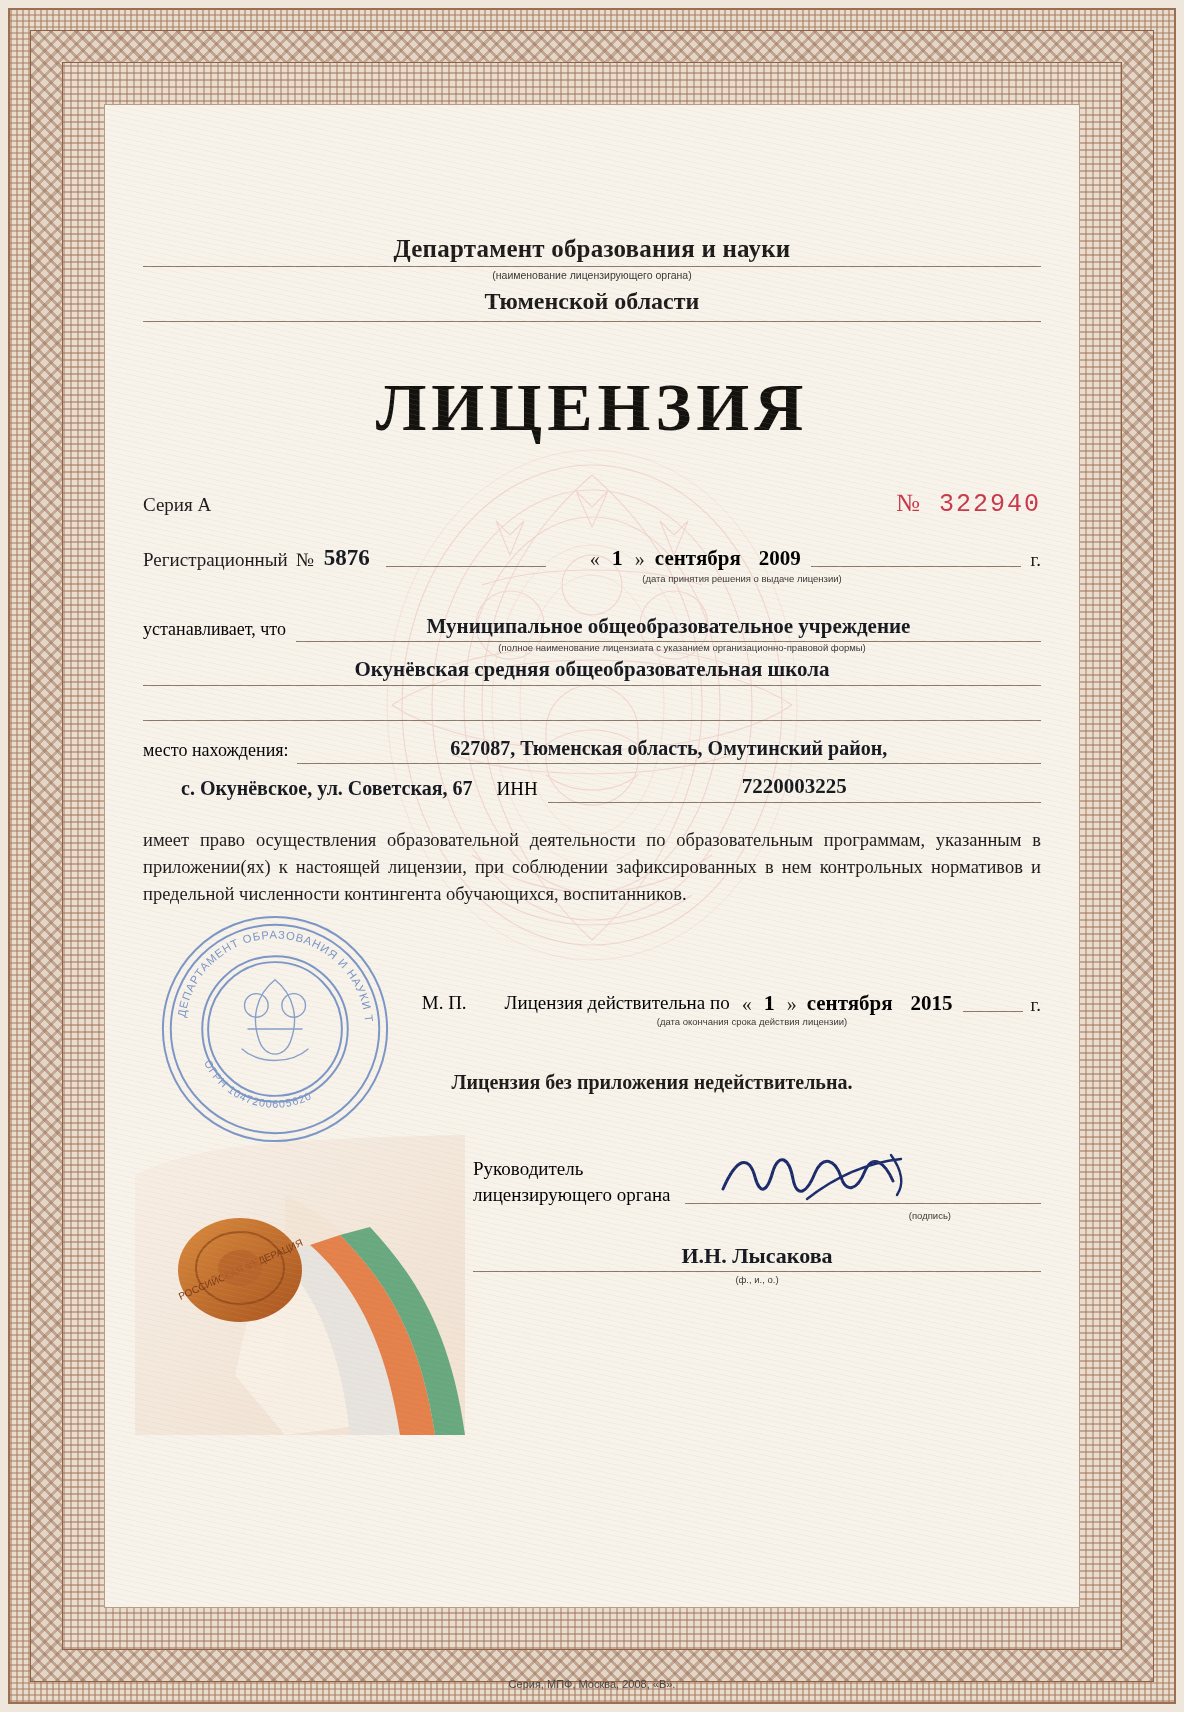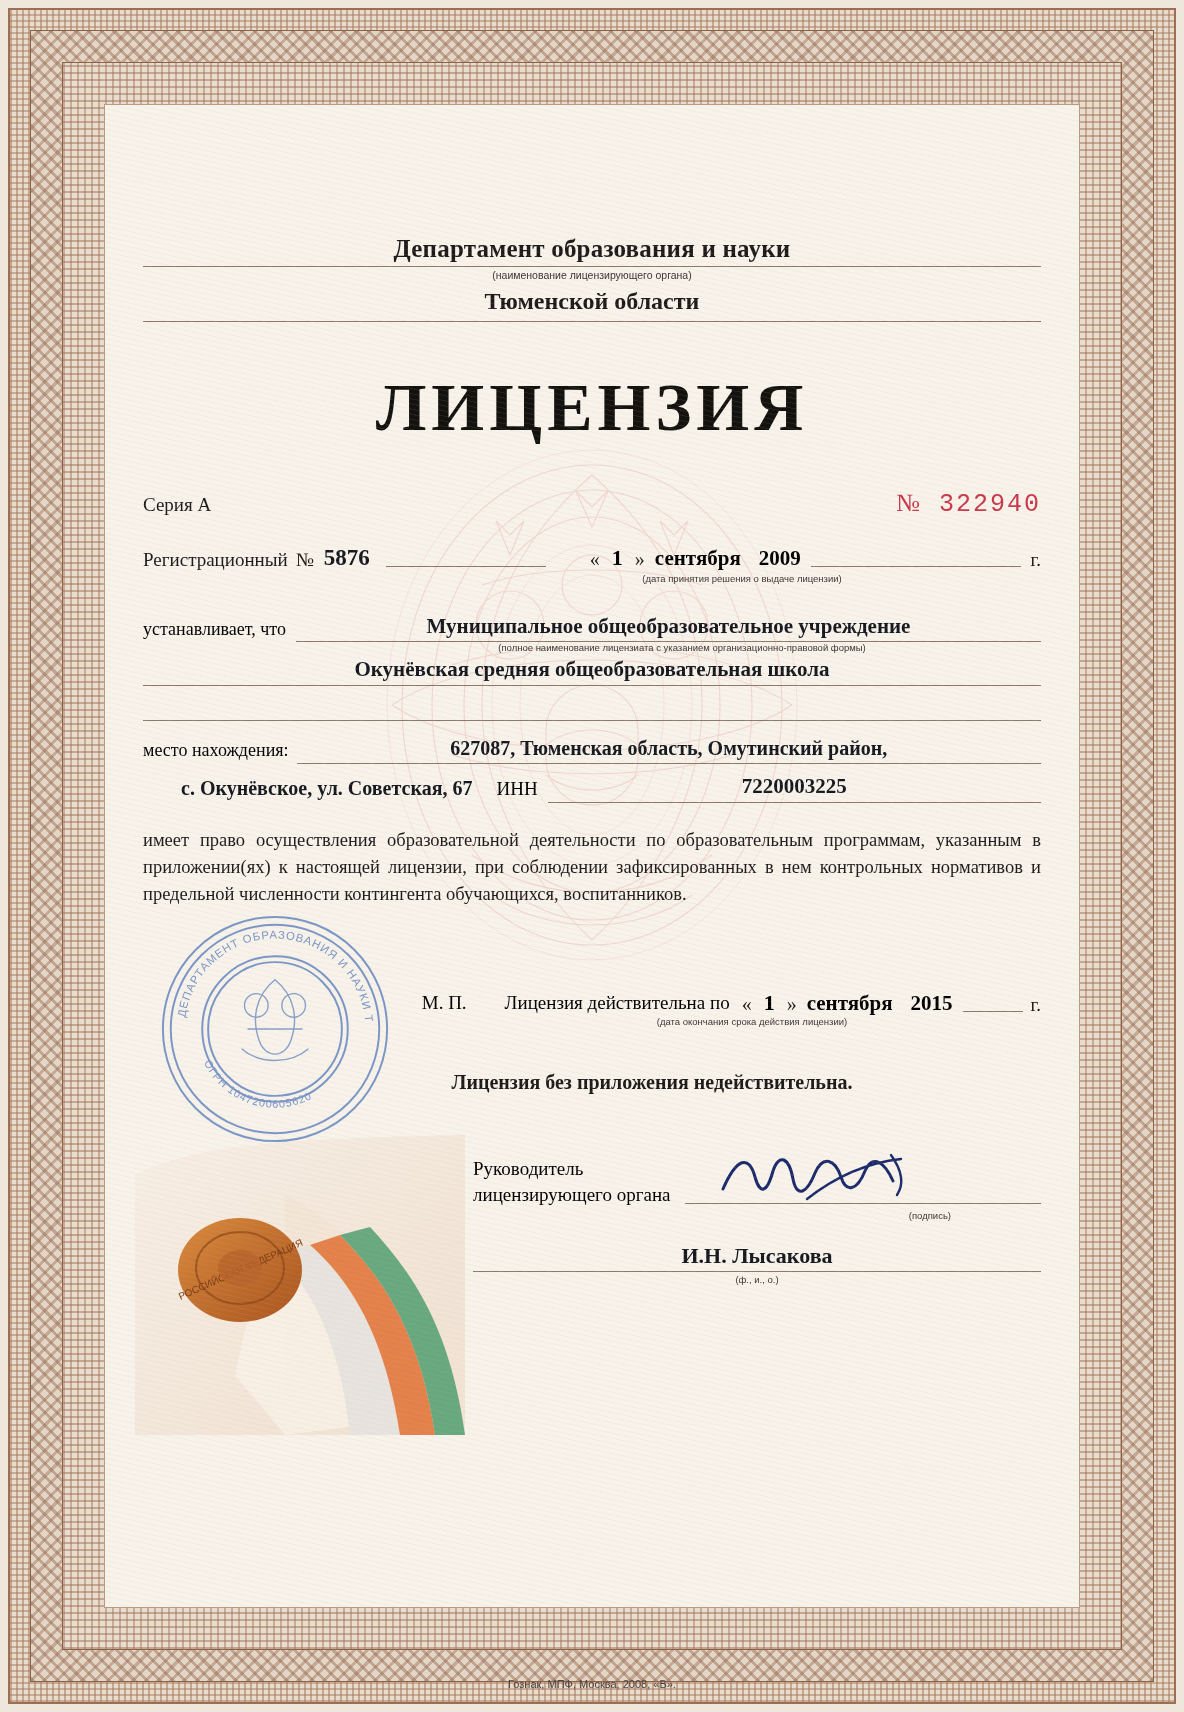--- a/index.html
+++ b/index.html
@@ -497,14 +497,14 @@
       <path d="M205 100 C245 140 285 195 300 300 L330 300 C315 190 275 135 235 92 Z" fill="#4f9e6f" opacity=".85"></path>
 
       <ellipse cx="105" cy="135" rx="62" ry="52" fill="url(#waxg)"></ellipse>
       <ellipse cx="105" cy="133" rx="44" ry="36" fill="none" stroke="#8c4418" stroke-width="2" opacity=".7"></ellipse>
       <text x="105" y="138" text-anchor="middle" font-family="Liberation Sans, sans-serif" font-size="10" fill="#7c3c14" transform="rotate(-24 105 133)">РОССИЙСКАЯ ФЕДЕРАЦИЯ</text>
       <ellipse cx="105" cy="133" rx="22" ry="18" fill="#b8632a" opacity=".8"></ellipse>
     </svg>
 
   </div>
 
-  <div class="footer-note">Гознак, МПФ, Москва, 2008, «В».</div>
+  <div class="footer-note">Серия, МПФ, Москва, 2008, «В».</div>
 </div>
 
 </body></html>

